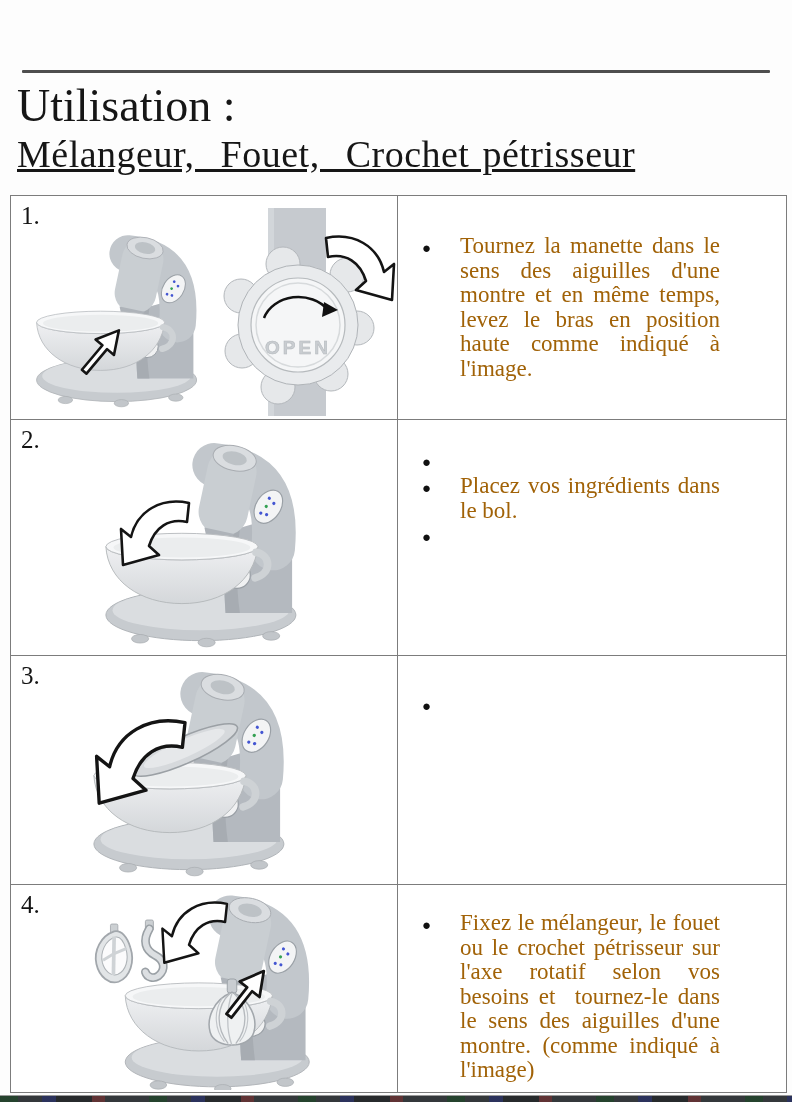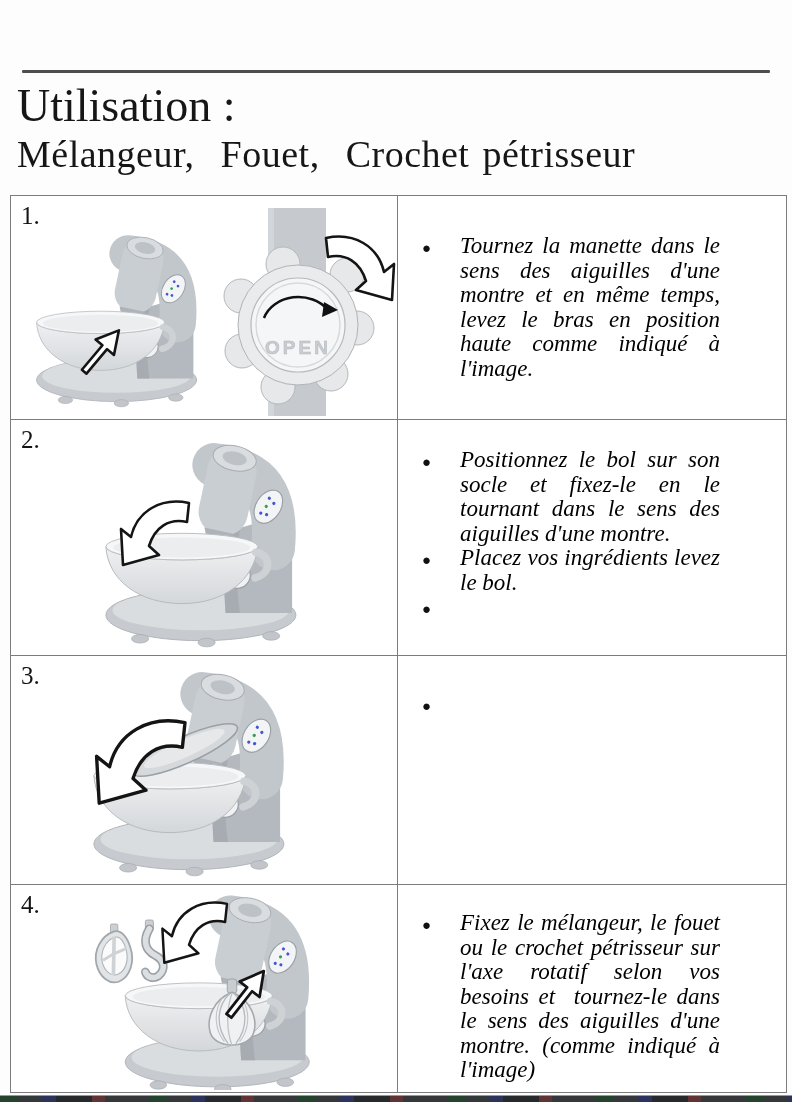--- a/index.html
+++ b/index.html
@@ -8,42 +8,42 @@
     background:#fdfdfd;
     font-family:"Liberation Serif","DejaVu Serif",serif;
     color:#161616;
   }
   .top-rule{
     position:absolute;left:22px;top:70px;width:748px;height:3px;
     background:#4e4e4e;border-radius:1px;
   }
   .title{position:absolute;left:17px;top:82px;width:775px;}
   .title .l1{font-size:46px;line-height:48px;white-space:pre-wrap;}
-  .title .l2{font-size:38px;line-height:48px;white-space:pre-wrap;word-spacing:3px;letter-spacing:.5px;}
+  .title .l2{font-size:38px;line-height:48px;white-space:pre-wrap;word-spacing:3px;letter-spacing:.5px;text-decoration:underline;}
   .manual-table{
     position:absolute;left:10px;top:195px;width:777px;height:898px;
     box-sizing:border-box;border:1px solid #7c7c7c;
     display:grid;grid-template-columns:387px 1fr;
     grid-template-rows:224px 236px 229px auto;
     background:#fff;
   }
   .cell{box-sizing:border-box;position:relative;}
   .cell-img{border-right:1px solid #7c7c7c;}
   .row-sep{border-bottom:1px solid #7c7c7c;}
   .step-num{
     position:absolute;left:10px;top:6px;font-size:25px;line-height:28px;color:#141414;
   }
   .cell-text{padding:0 66px 0 24px;}
   .bullet-item{display:flex;align-items:flex-start;}
   .bullet-item .dot{
     flex:0 0 38px;font-size:15px;line-height:24px;padding-top:2px;color:#111;
   }
   .bullet-item .btext{
     flex:1;font-size:23px;line-height:24.5px;text-align:justify;
-    white-space:pre-wrap;color:#000000;font-style:italic;
+    white-space:pre-wrap;color:#a16207;
   }
   .fig{display:block;}
   .scan-band{
     position:absolute;left:0;top:1095px;width:792px;height:7px;
     background:#34383b;
     background-image:repeating-linear-gradient(90deg,
       rgba(25,75,35,.55) 0 18px, rgba(0,0,0,0) 18px 42px,
       rgba(35,45,125,.5) 42px 56px, rgba(0,0,0,.25) 56px 92px,
       rgba(150,45,45,.45) 92px 105px, rgba(0,0,0,0) 105px 149px);
     border-top:1px solid #9a9a9a;
@@ -185,25 +185,24 @@
     <div class="step-num">2.</div>
     <svg class="fig" width="383" height="230" viewBox="0 0 383 230" style="margin:3px 0 0 2px">
       <use href="#m-mixer" transform="translate(72,2) scale(0.95)"></use>
       <use href="#g-arrow-curved" transform="translate(116,78)"></use>
     </svg>
   </div>
   <div class="cell cell-text row-sep" style="padding-top:28px">
     <div>
         <div class="bullet-item">
           <span class="dot">●</span>
-          <span class="btext">Positionnez le bol sur son socle et fixez-le en le tournant dans le sens des aiguilles d'une montre.</span>
-        </div>
-        <div class="bullet-item">
-          <span class="dot">●</span>
-          <span class="btext">Placez vos ingrédients levez le bol.</span>
+        </div>
+        <div class="bullet-item">
+          <span class="dot">●</span>
+          <span class="btext">Placez vos ingrédients dans le bol.</span>
         </div>
         <div class="bullet-item">
           <span class="dot">●</span>
         </div>
       </div>
   </div>
 
   <div class="cell cell-img row-sep">
     <div class="step-num">3.</div>
     <svg class="fig" width="383" height="225" viewBox="0 0 383 225" style="margin:2px 0 0 2px">

